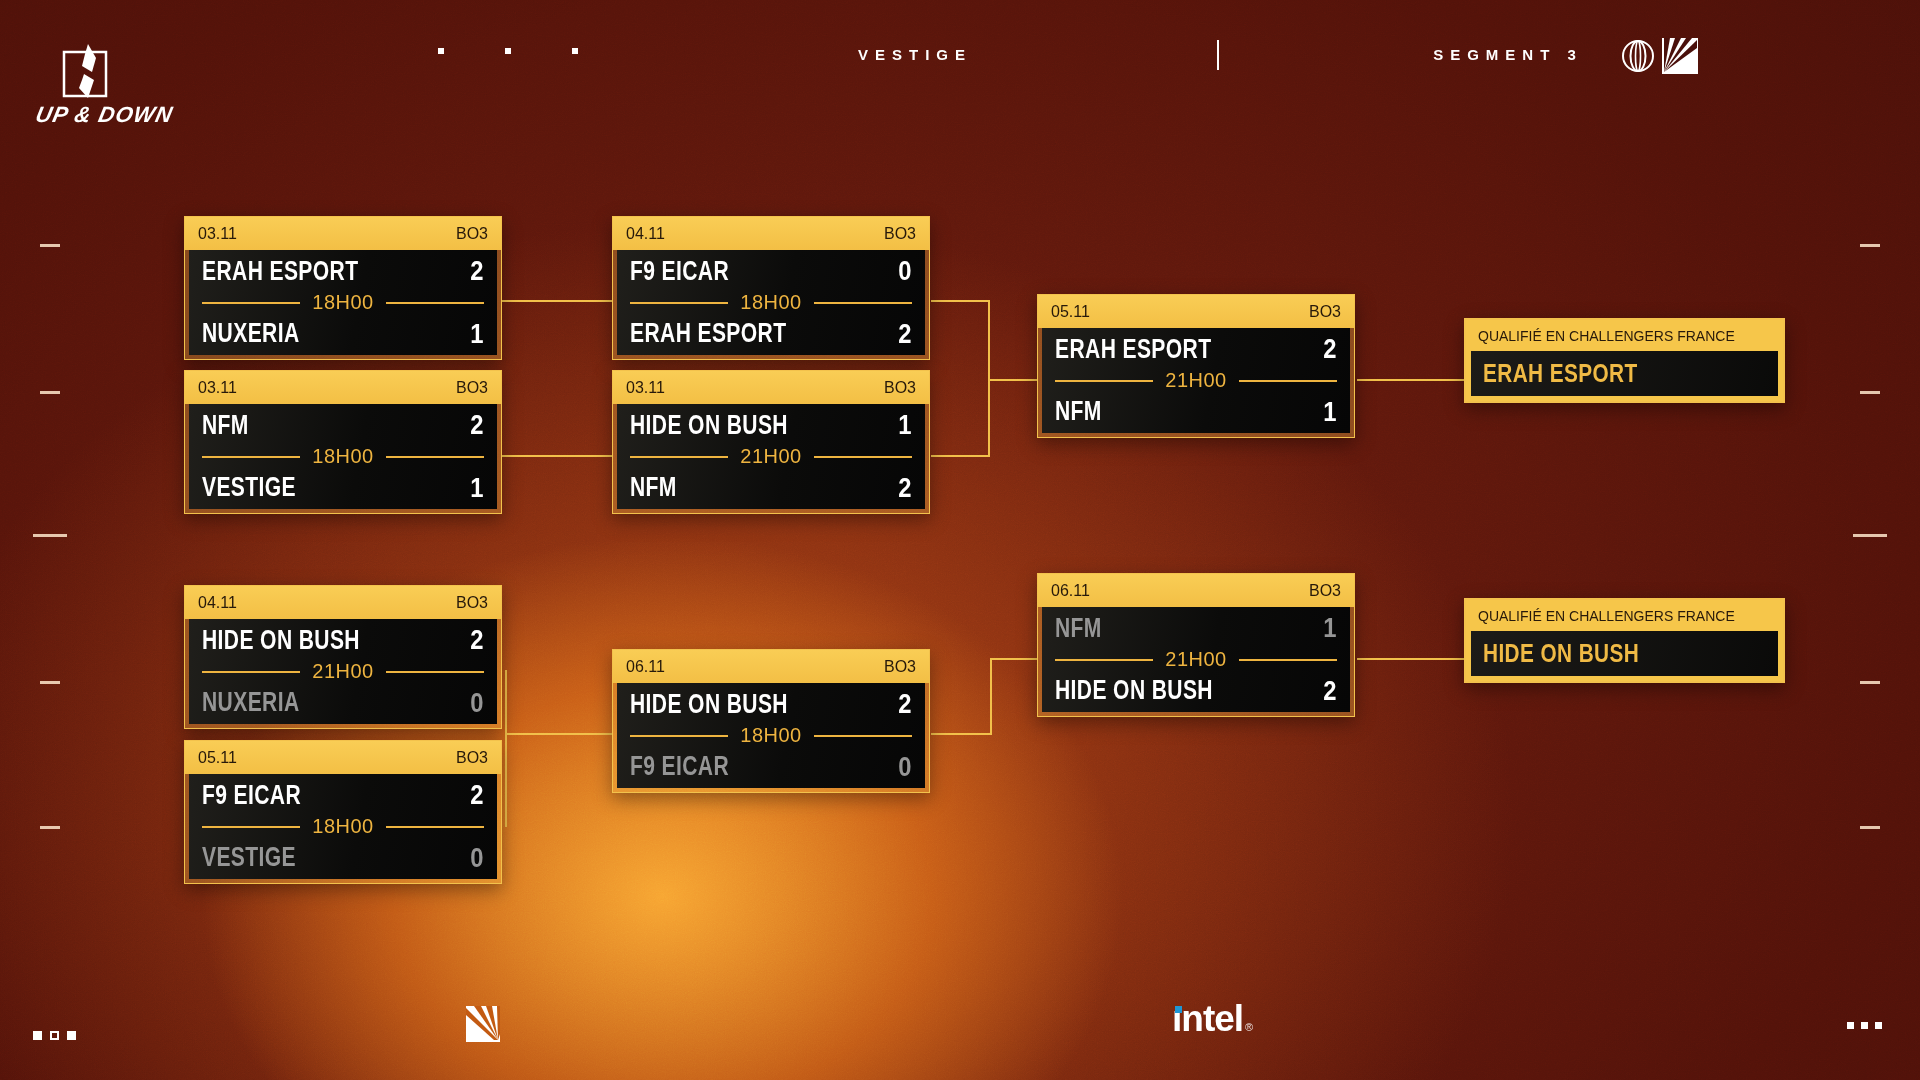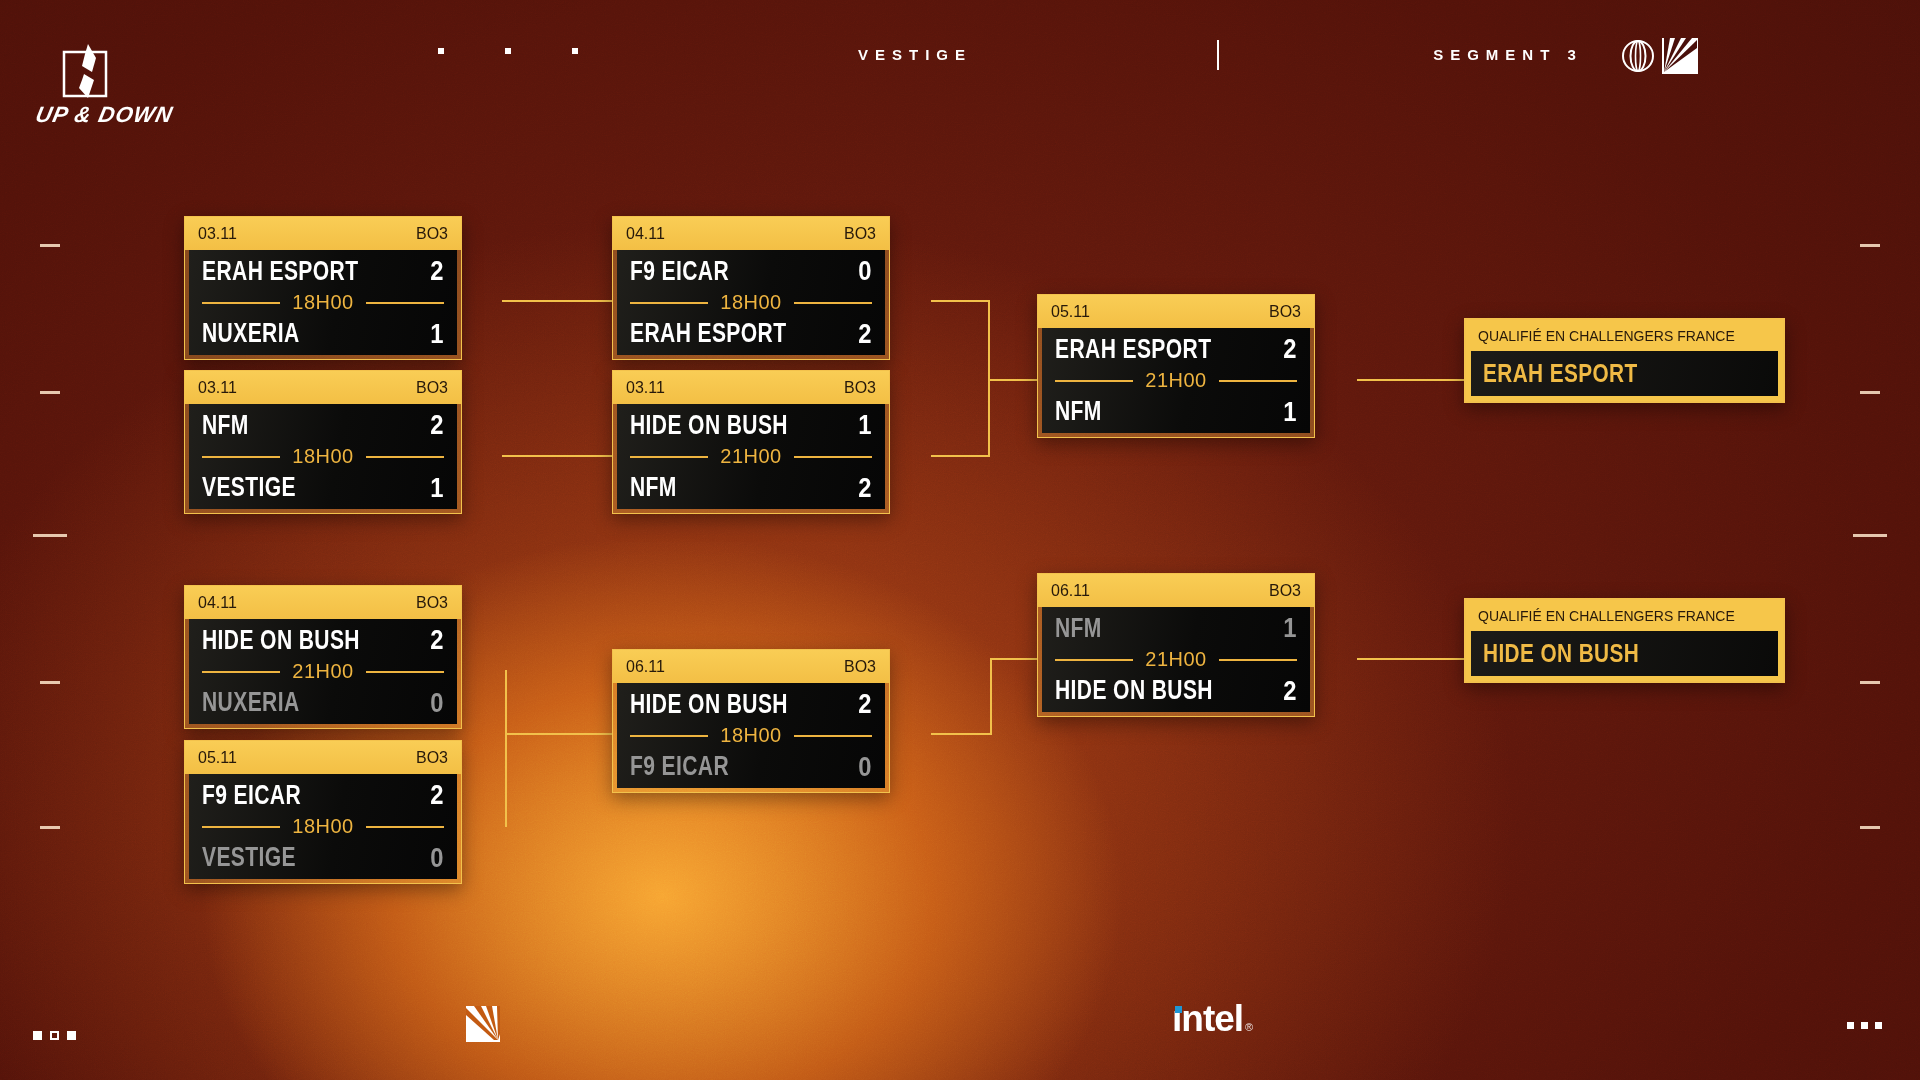--- a/index.html
+++ b/index.html
@@ -26,21 +26,21 @@
   .nav-dot{ position:absolute; top:48px; width:6px; height:6px; background:#fff; }
   .bar-label{ position:absolute; top:44px; height:20px; display:flex; align-items:center; justify-content:center;
     color:#fff; font-size:15px; font-weight:700; letter-spacing:7px; }
   .bar-divider{ position:absolute; left:1217px; top:40px; width:2px; height:30px; background:#fff; }
   .corner-icon{ position:absolute; }
 
   
   .tick{ position:absolute; height:3px; background:rgba(255,232,205,.85); }
 
   
-  .match-card{ position:absolute; width:278px; border:1px solid #f3c24c;
+  .match-card{ position:absolute; width:318px; border:1px solid #f3c24c;
     background:rgba(247,199,75,.30); box-shadow:0 6px 18px rgba(0,0,0,.38); }
   .mc-header{ height:33px; background:linear-gradient(180deg,#f9cd55,#f3bf45);
     display:flex; justify-content:space-between; align-items:center; padding:0 13px;
     color:var(--dark-ink); font-size:16px; }
   .mc-body{ margin:0 4px 4px; height:105px;
     background:linear-gradient(100deg,#201f1b,#0b0b0a 55%,#060606);
     display:flex; flex-direction:column; }
   .mc-row{ flex:1; display:flex; justify-content:space-between; align-items:center; padding:0 13px; color:#fff; }
   .team{ font-weight:700; font-size:27px; letter-spacing:.5px; white-space:nowrap;
     transform:scaleX(.78); transform-origin:0 50%; }

